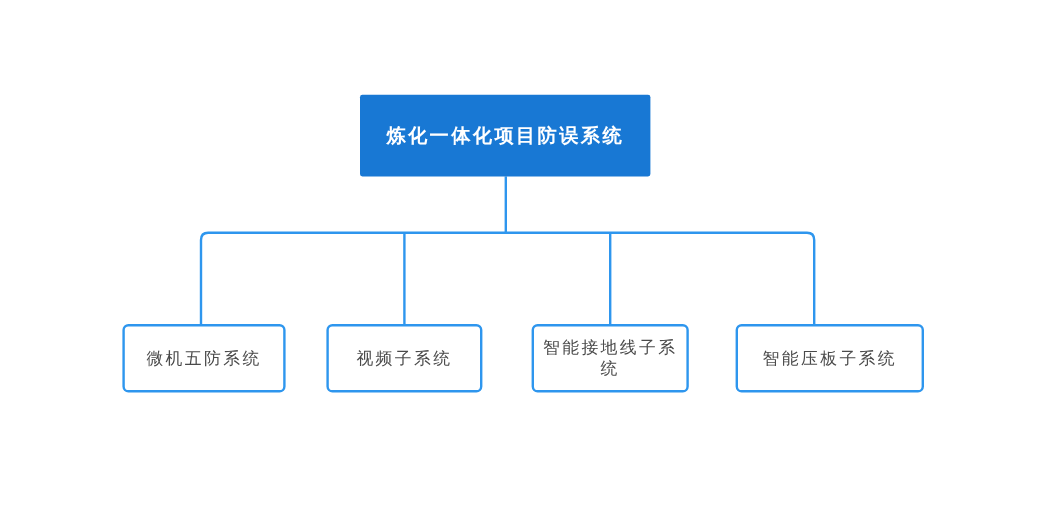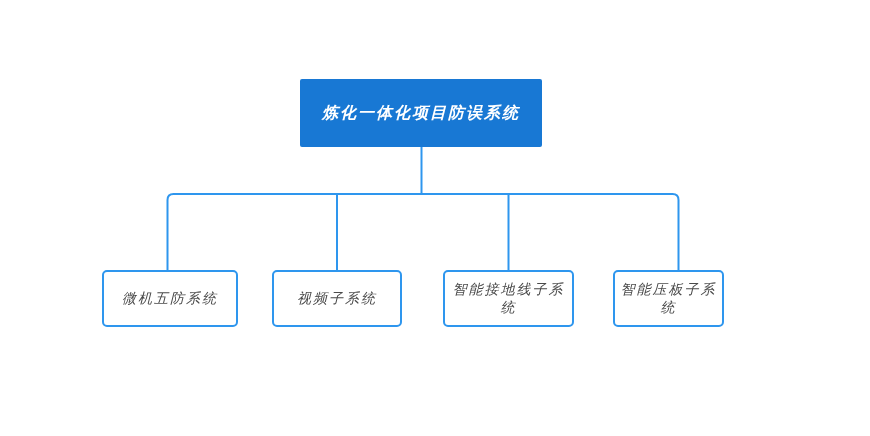--- a/index.html
+++ b/index.html
@@ -15,21 +15,20 @@
   body{
     background:#ffffff;
     font-family:"Liberation Sans","DejaVu Sans",sans-serif;
   }
   .canvas{
     position:relative;
     width:870px;
     height:436px;
     background:var(--canvas-bg);
     overflow:hidden;
-    font-style:italic;
   }
   .connectors{
     position:absolute;
     left:0;top:0;
     width:870px;height:436px;
     pointer-events:none;
   }
   .connectors path{
     fill:none;
     stroke:var(--connector);
@@ -59,21 +58,21 @@
     background:var(--child-fill);
     border:2px solid var(--child-border);
     border-radius:5px;
     color:var(--child-text);
     font-size:14px;
     letter-spacing:2px;
   }
   .node-child.c0{left:102px;width:136px;}
   .node-child.c1{left:272px;width:130px;}
   .node-child.c2{left:443px;width:131px;}
-  .node-child.c3{left:613px;width:111px;}
+  .node-child.c3{left:613px;width:157px;}
 </style>
 </head>
 <body>
 
 <div class="canvas">
 
   <svg class="connectors" viewBox="0 0 870 436" xmlns="http://www.w3.org/2000/svg">
 
     <path d="M421.5 147 L421.5 194"></path>
 

